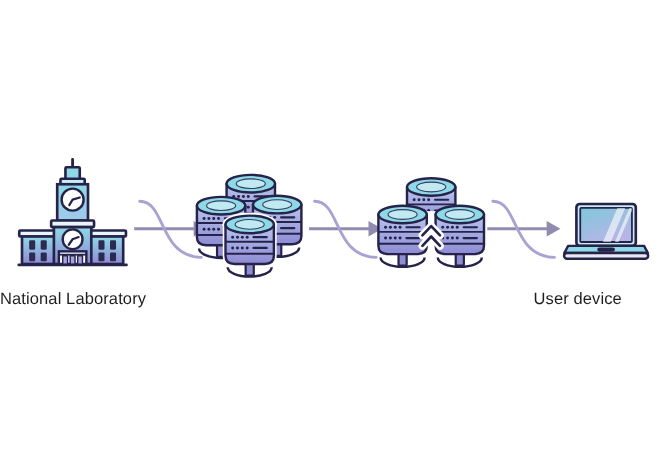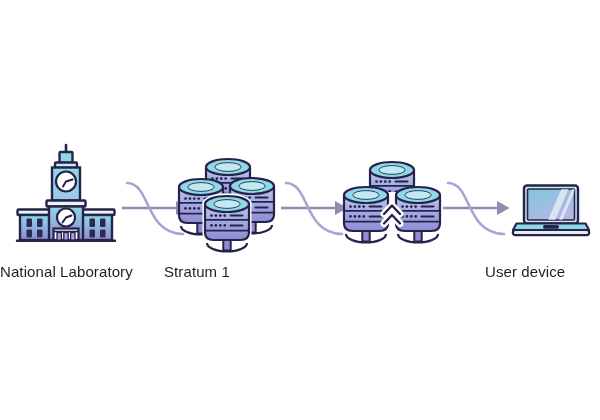--- a/index.html
+++ b/index.html
@@ -176,16 +176,15 @@
     <g clip-path="url(#clipScr)" stroke="#ffffff" opacity="0.6">
       <line x1="38" y1="40" x2="55" y2="0" stroke-width="6.5"></line>
       <line x1="47" y1="40" x2="64" y2="0" stroke-width="3"></line>
     </g>
     <path d="M4.5 39.5 H73.5 L77 46 H1 Z" class="f-cyan s-ol" stroke-width="2.2" stroke-linejoin="round"></path>
     <rect x="31" y="41" width="16" height="3.8" rx="1.9" class="f-ol"></rect>
     <rect x="0.8" y="46" width="76.4" height="5.2" rx="2.6" class="f-base s-ol" stroke-width="2.2"></rect>
   </svg>
 
   <div class="label" style="left:0;width:136px">National Laboratory</div>
-  <div class="label" style="left:164px;width:140px">Stratum 1</div>
   <div class="label" style="left:485px;width:140px">User device</div>
 
 </div>
 
 </body></html>

